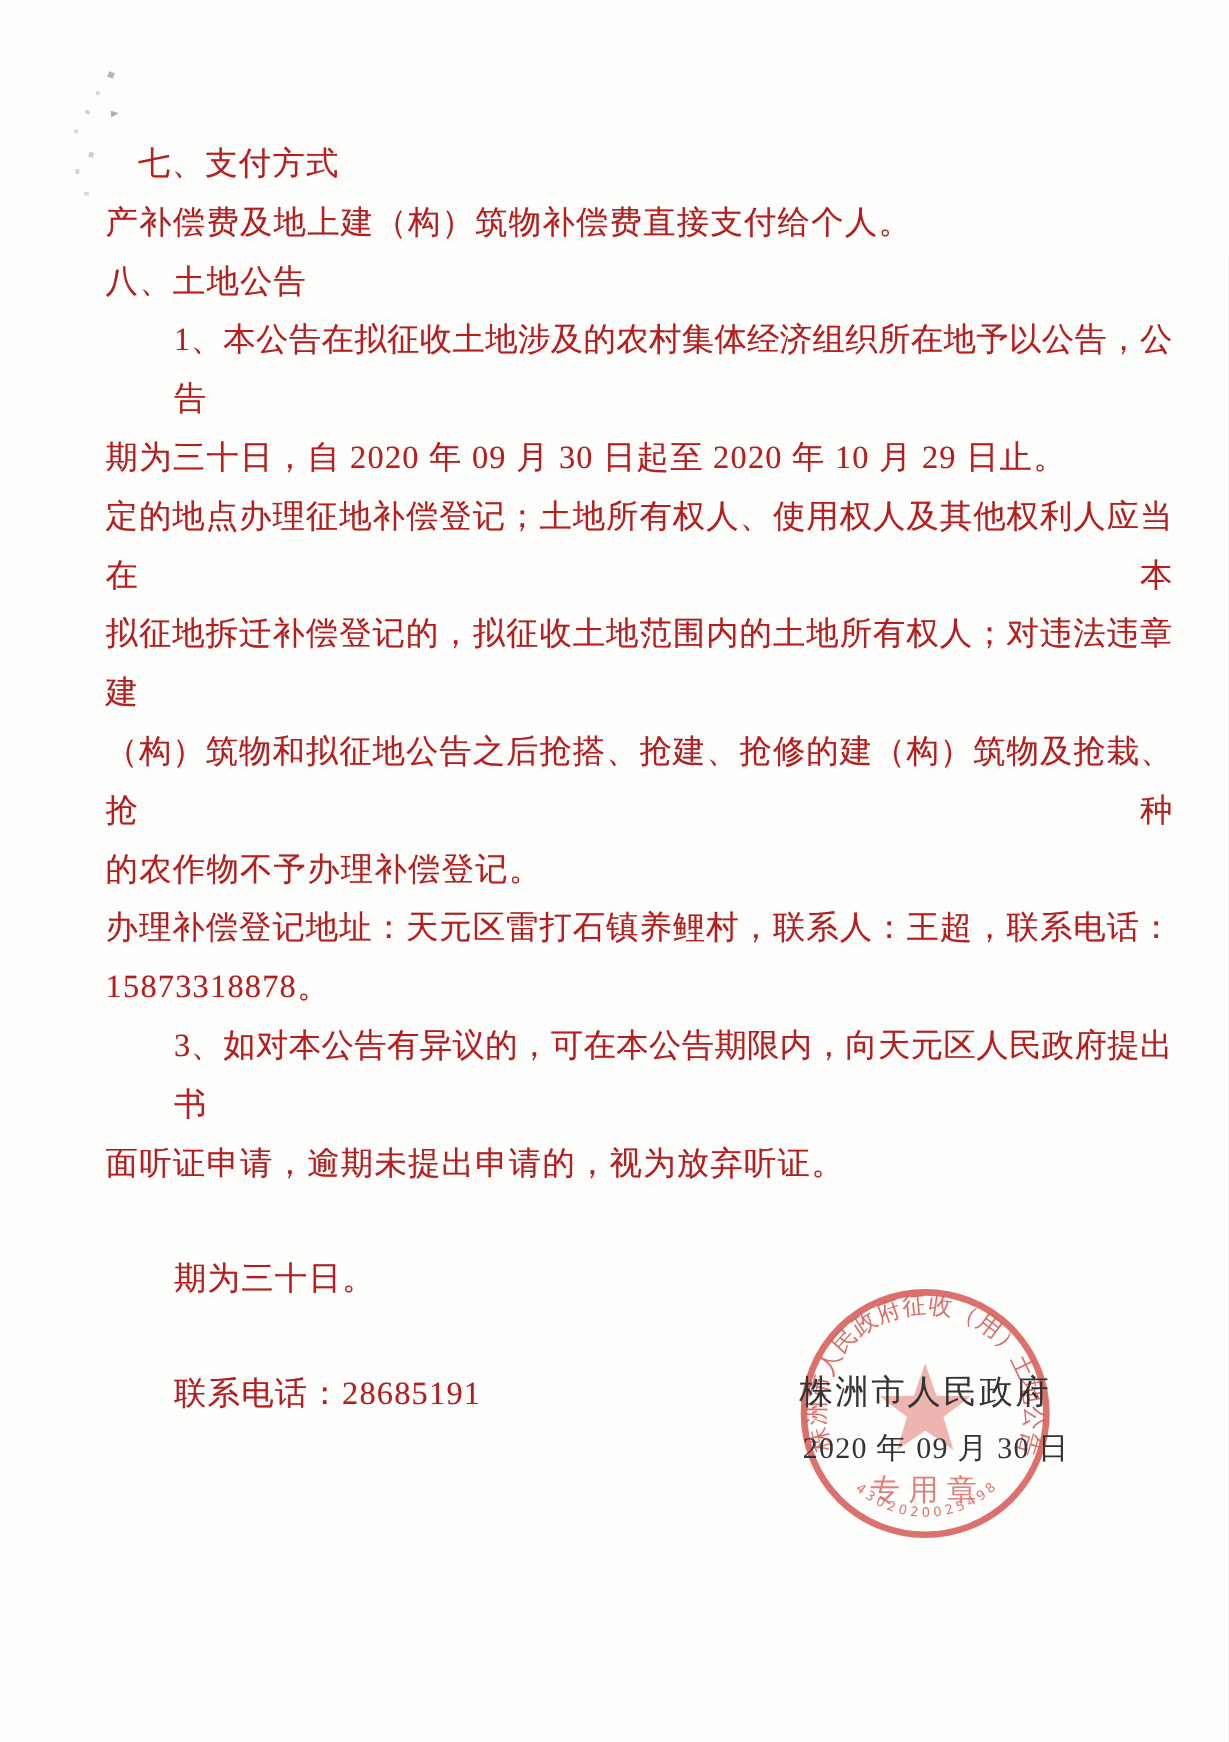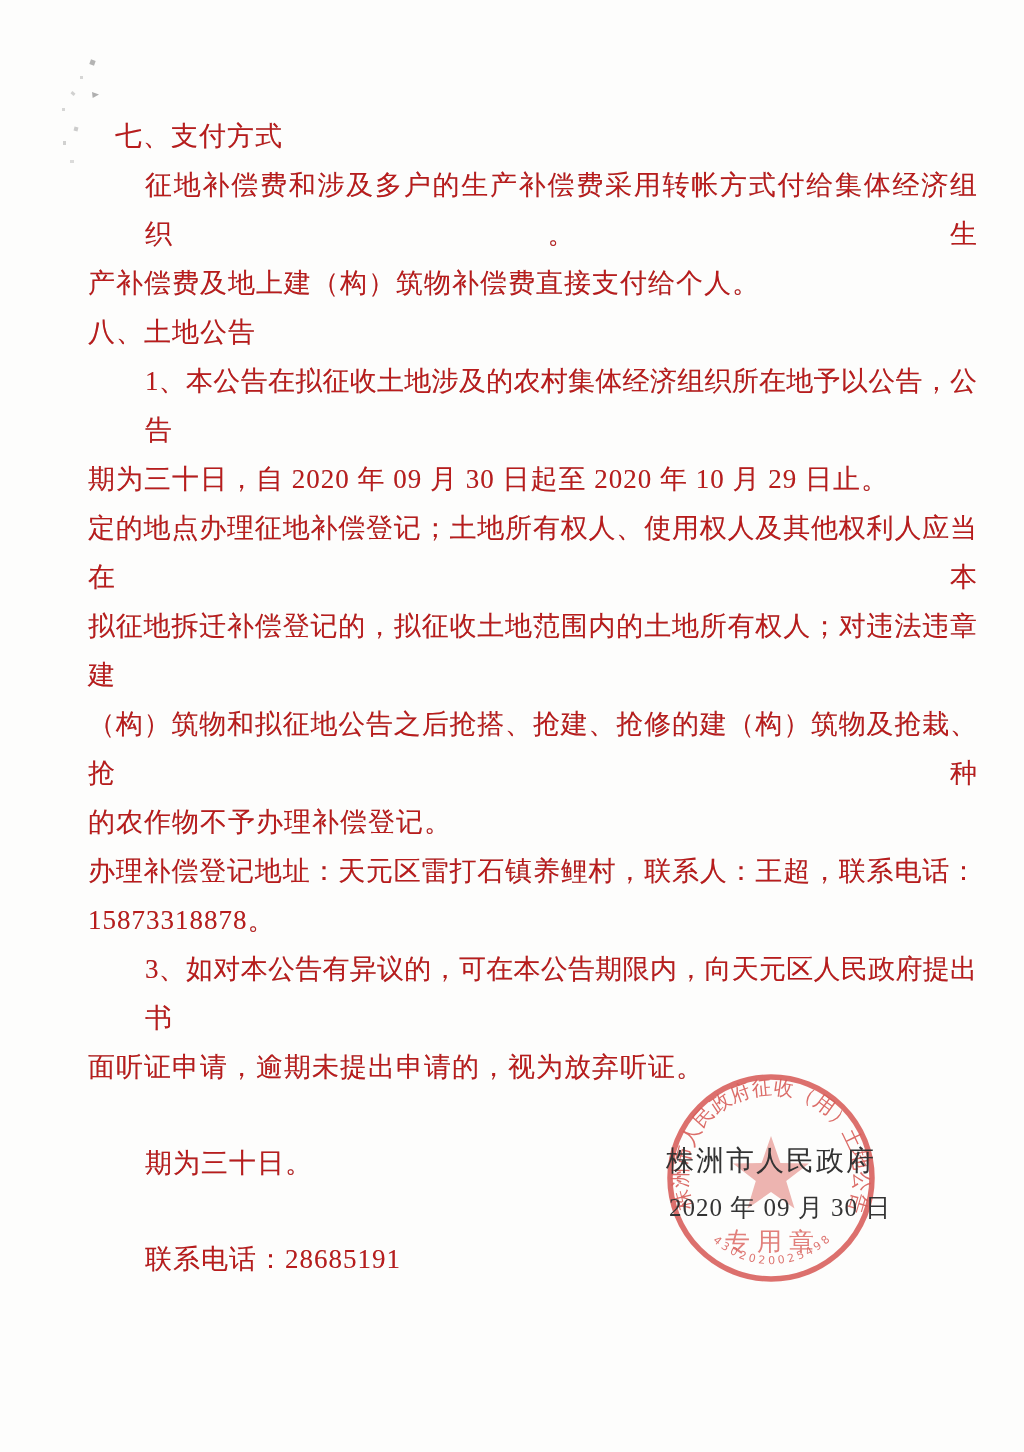--- a/index.html
+++ b/index.html
@@ -72,21 +72,20 @@
   <div class="speck s2"></div>
   <div class="speck s3"></div>
   <div class="speck s4"></div>
   <div class="speck s5"></div>
   <div class="speck s6"></div>
   <div class="speck s7"></div>
   <div class="speck s8"></div>
 
   <div class="doc-body">
       <div class="line indent-title">七、支付方式</div>
-      <div class="line indent-item justify">征地补偿费和涉及多户的生产补偿费采用转帐方式付给集体经济组织。生</div>
       <div class="line">产补偿费及地上建（构）筑物补偿费直接支付给个人。</div>
       <div class="line">八、土地公告</div>
       <div class="line indent-item justify">1、本公告在拟征收土地涉及的农村集体经济组织所在地予以公告，公告</div>
       <div class="line">期为三十日，自 2020 年 09 月 30 日起至 2020 年 10 月 29 日止。</div>
       <div class="line justify">定的地点办理征地补偿登记；土地所有权人、使用权人及其他权利人应当在本</div>
       <div class="line justify">拟征地拆迁补偿登记的，拟征收土地范围内的土地所有权人；对违法违章建</div>
       <div class="line justify">（构）筑物和拟征地公告之后抢搭、抢建、抢修的建（构）筑物及抢栽、抢种</div>
       <div class="line">的农作物不予办理补偿登记。</div>
       <div class="line justify">办理补偿登记地址：天元区雷打石镇养鲤村，联系人：王超，联系电话：</div>
       <div class="line">15873318878。</div>

